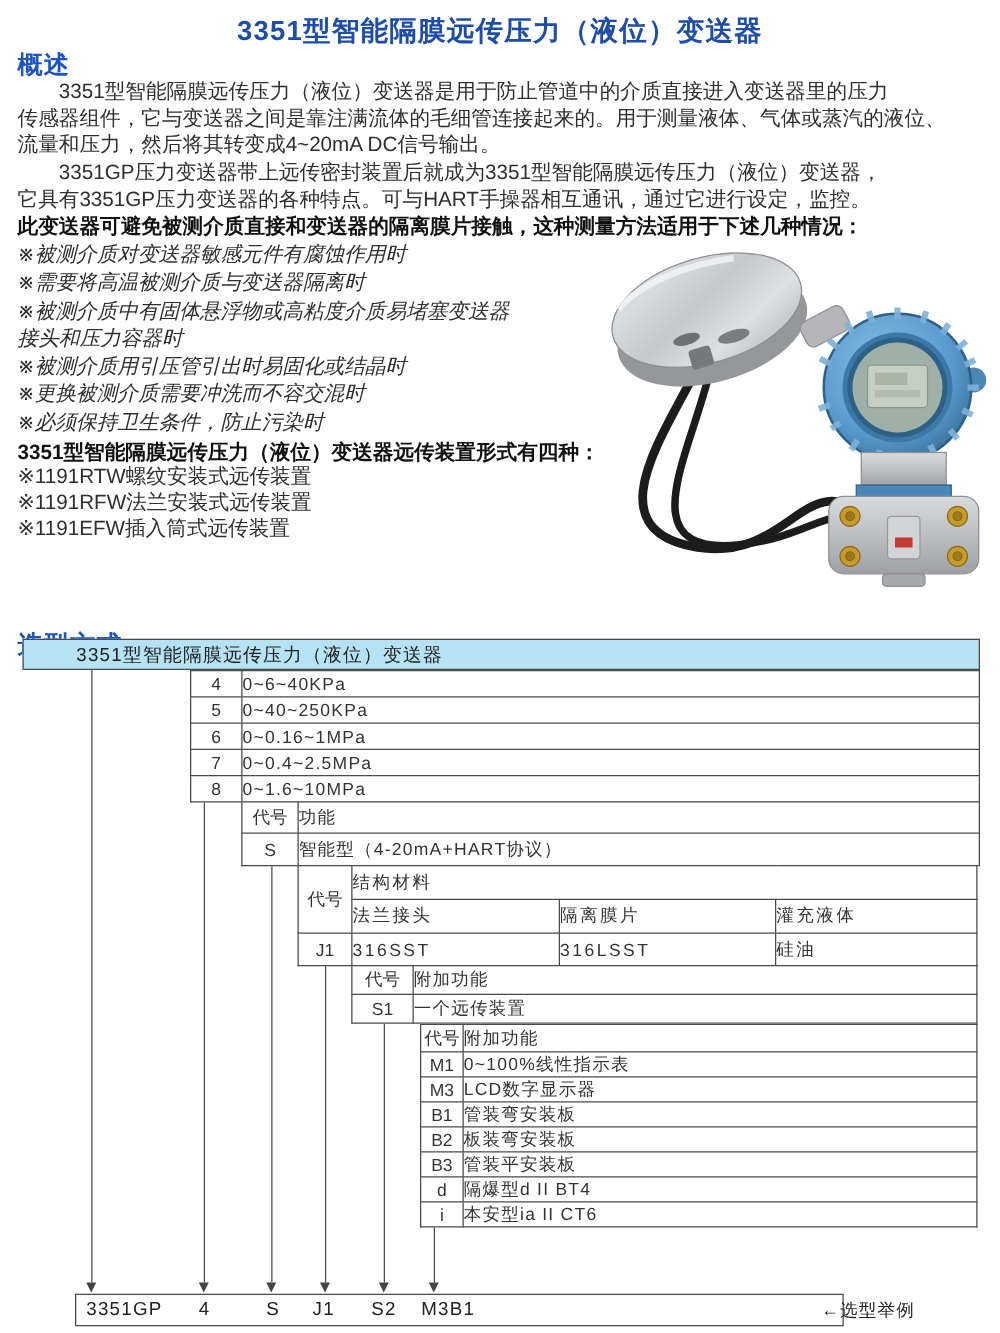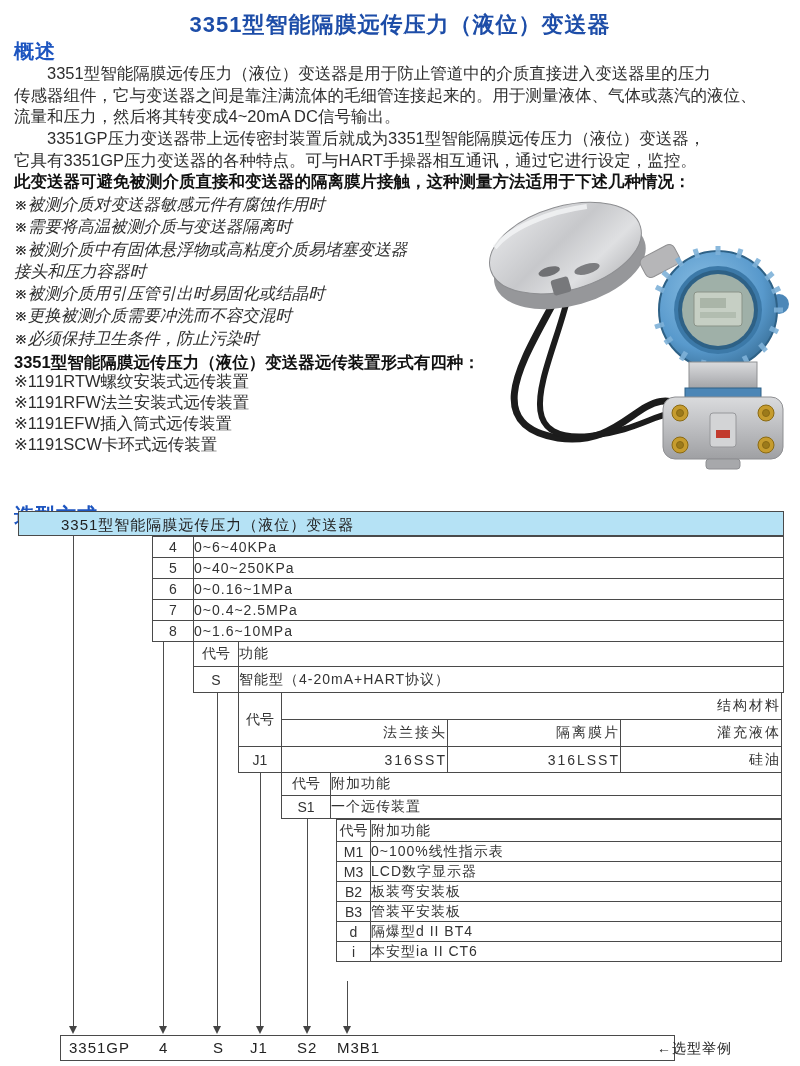--- a/index.html
+++ b/index.html
@@ -20,21 +20,21 @@
   .types .bodyline{line-height:21px;}
   
   .hdr-bar{left:18px;top:511px;width:766px;height:25px;background:#b5e2f5;
     border:1px solid #4a4a4a;line-height:25px;padding-left:42px;box-sizing:border-box;
     font-size:15px;color:#222;letter-spacing:1px;white-space:nowrap;}
   table.blk{border-collapse:collapse;table-layout:fixed;position:absolute;
     font-size:14px;color:#333;background:#fff;}
   table.blk td{border:1px solid #4a4a4a;padding:0;overflow:hidden;white-space:nowrap;}
   td.cc{text-align:center;}
   td.vc{text-align:left;padding-left:12px;letter-spacing:1px;}
-  td.ct{text-align:right;letter-spacing:2px;}
+  td.ct{text-align:left;letter-spacing:2px;}
   .vline{width:1px;background:#4d4d4d;}
   .arrow{width:0;height:0;border-left:4px solid transparent;
     border-right:4px solid transparent;border-top:8px solid #444;}
   .bottom-box{left:60px;top:1035px;width:615px;height:26px;border:1px solid #4a4a4a;
     box-sizing:border-box;font-size:15px;color:#222;}
   .bottom-box span{position:absolute;top:0;line-height:24px;letter-spacing:1px;white-space:nowrap;}
 </style>
 </head>
 <body>
 
@@ -64,21 +64,20 @@
   <div class="bodyline">※更换被测介质需要冲洗而不容交混时</div>
   <div class="bodyline">※必须保持卫生条件，防止污染时</div>
 </div>
 
 <div class="abs bodyline boldline" style="left:14px;top:352px;">3351型智能隔膜远传压力（液位）变送器远传装置形式有四种：</div>
 
 <div class="abs types" style="left:14px;top:371px;">
   <div class="bodyline">※1191RTW螺纹安装式远传装置</div>
   <div class="bodyline">※1191RFW法兰安装式远传装置</div>
   <div class="bodyline">※1191EFW插入筒式远传装置</div>
-  <div class="bodyline">※1191SCW卡环式远传装置</div>
 </div>
 
 <svg class="abs" style="left:448px;top:186px;" width="348" height="285" viewBox="0 0 348 285">
   <defs>
     <linearGradient id="silverTop" x1="0" y1="0" x2="1" y2="1">
       <stop offset="0" stop-color="#e9eaec"></stop>
         <stop offset="0.45" stop-color="#c7c8cb"></stop>
       <stop offset="0.7" stop-color="#dfe0e2"></stop>
         <stop offset="1" stop-color="#aeafb2"></stop>
     </linearGradient>
@@ -264,20 +263,24 @@
       </tr>
   <tr style="height:20px">
         <td class="cc">M1</td>
         <td class="vc">0~100%线性指示表</td>
       </tr>
   <tr style="height:20px">
         <td class="cc">M3</td>
         <td class="vc">LCD数字显示器</td>
       </tr>
   <tr style="height:20px">
+        <td class="cc">B1</td>
+        <td class="vc">管装弯安装板</td>
+      </tr>
+  <tr style="height:20px">
         <td class="cc">B2</td>
         <td class="vc">板装弯安装板</td>
       </tr>
   <tr style="height:20px">
         <td class="cc">B3</td>
         <td class="vc">管装平安装板</td>
       </tr>
   <tr style="height:20px">
         <td class="cc">d</td>
         <td class="vc">隔爆型d II BT4</td>

